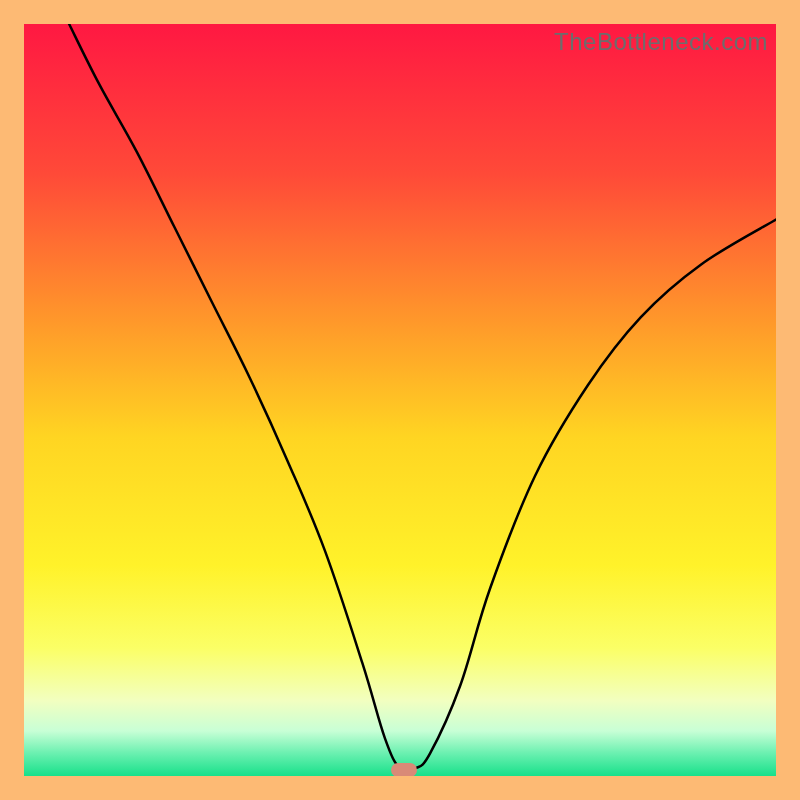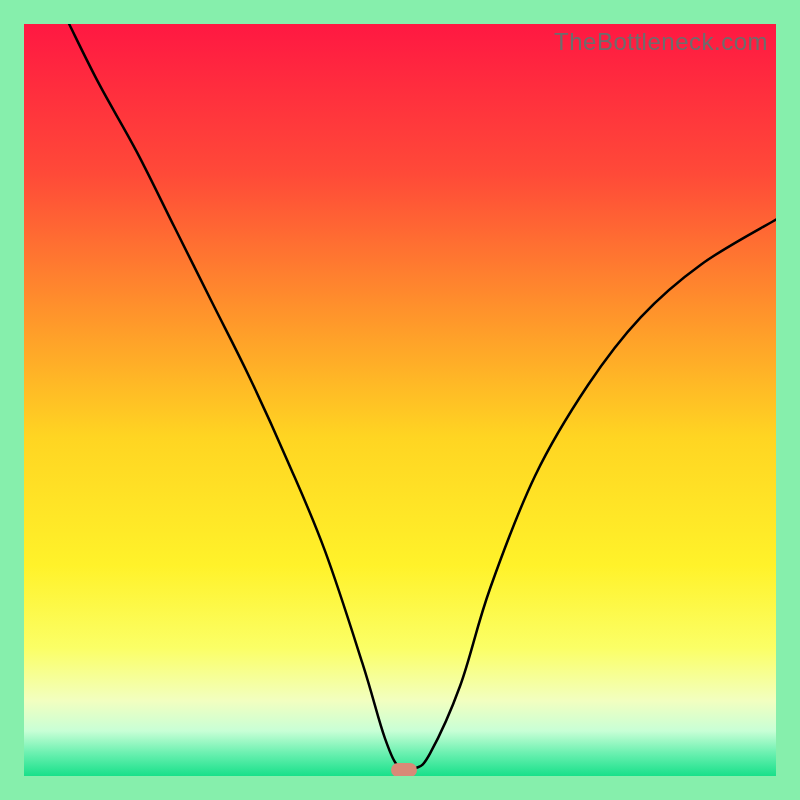--- a/index.html
+++ b/index.html
@@ -8,21 +8,21 @@
     width: 800px;
     height: 800px;
     background: #000;
     overflow: hidden;
     font-family: Arial, Helvetica, sans-serif;
   }
   .stage {
     position: relative;
     width: 800px;
     height: 800px;
-    background: #86efac;
+    background: #fdba74;
   }
   .plot {
     position: absolute;
     left: 24px;
     top: 24px;
     width: 752px;
     height: 752px;
     overflow: hidden;
   }
   .gradient {

